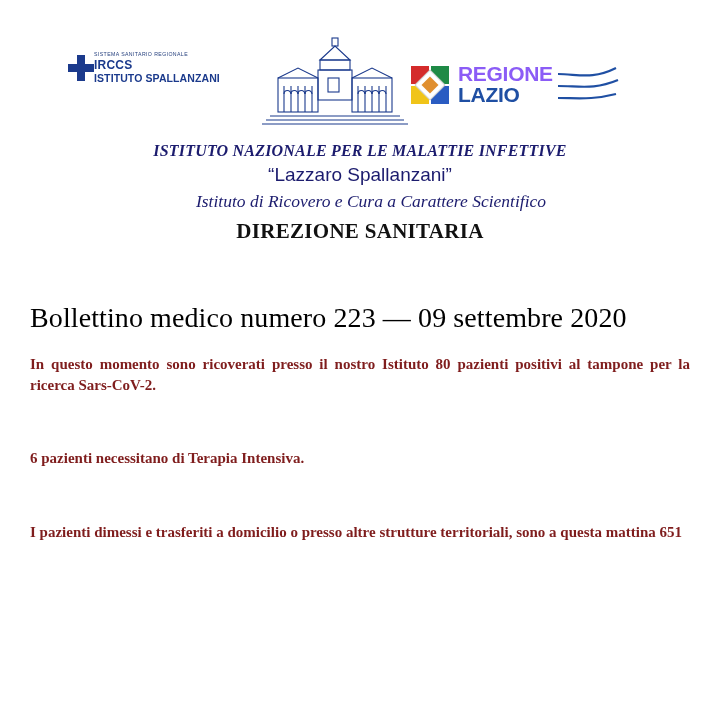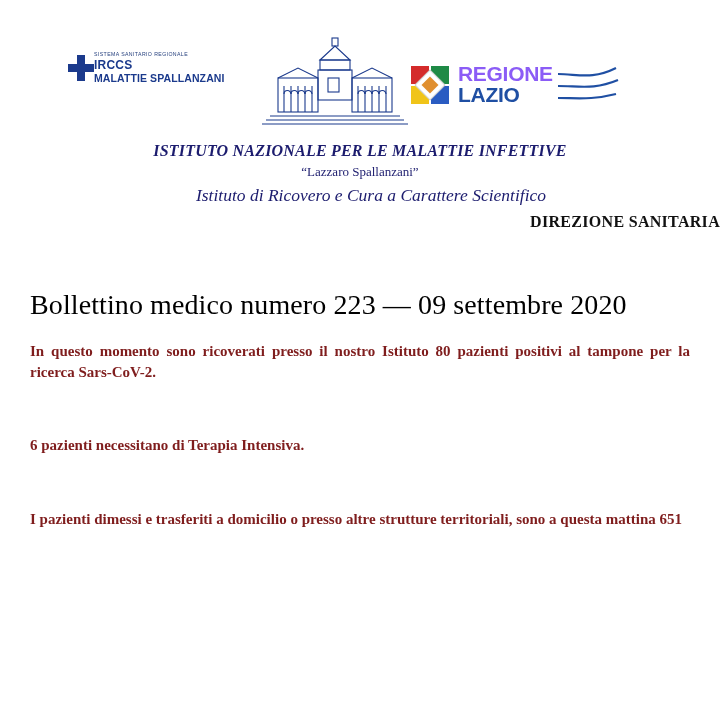--- a/index.html
+++ b/index.html
@@ -159,41 +159,40 @@
   }
   .t-inst {
     font-family: "Liberation Serif", serif;
     font-weight: bold;
     font-style: italic;
     font-size: 16px;
     color: #1c1c6e;
     letter-spacing: 0.2px;
   }
   .t-lazzaro {
-    font-family: Liberation Serif, serif;
-    font-size: 13px;
+    font-family: Liberation Sans, sans-serif;
+    font-size: 19px;
     color: #1c1c6e;
     margin-top: 4px;
   }
   .t-ircc {
     font-family: "Liberation Serif", serif;
     font-style: italic;
     font-size: 17.5px;
     color: #1c1c6e;
     margin-top: 5px;
     margin-left: 22px;
   }
   .t-direzione {
     font-family: "Liberation Serif", serif;
     font-weight: bold;
-    font-size: 16px;
+    font-size: 21px;
     color: #111111;
     margin-top: 7px;
     letter-spacing: 0.3px;
-    text-align: right;
   }
 
   
   .body-wrap {
     margin: 0 auto;
     width: 660px;
     padding-top: 56px;
   }
   .bulletin-title {
     font-family: "Liberation Serif", serif;
@@ -222,21 +221,21 @@
 <div class="page">
 
   <div class="logo-row">
 
     <div class="logo-irccs">
       <div class="cross"></div>
       <div class="irccs-text">
         <div class="irccs-top">SISTEMA SANITARIO REGIONALE</div>
         <div class="irccs-main">
           <div>IRCCS</div>
-          <div class="sub">MALATTIE SPALLANZANI</div>
+          <div class="sub">ISTITUTO SPALLANZANI</div>
         </div>
       </div>
     </div>
 
     <div class="logo-building">
       <svg viewBox="0 0 146 102" width="146" height="102" aria-hidden="true">
         <g fill="none" stroke="#1b3a8c" stroke-width="1.1">
 
           <path d="M58 26 L73 12 L88 26 Z"></path>
           <rect x="58" y="26" width="30" height="10"></rect>

